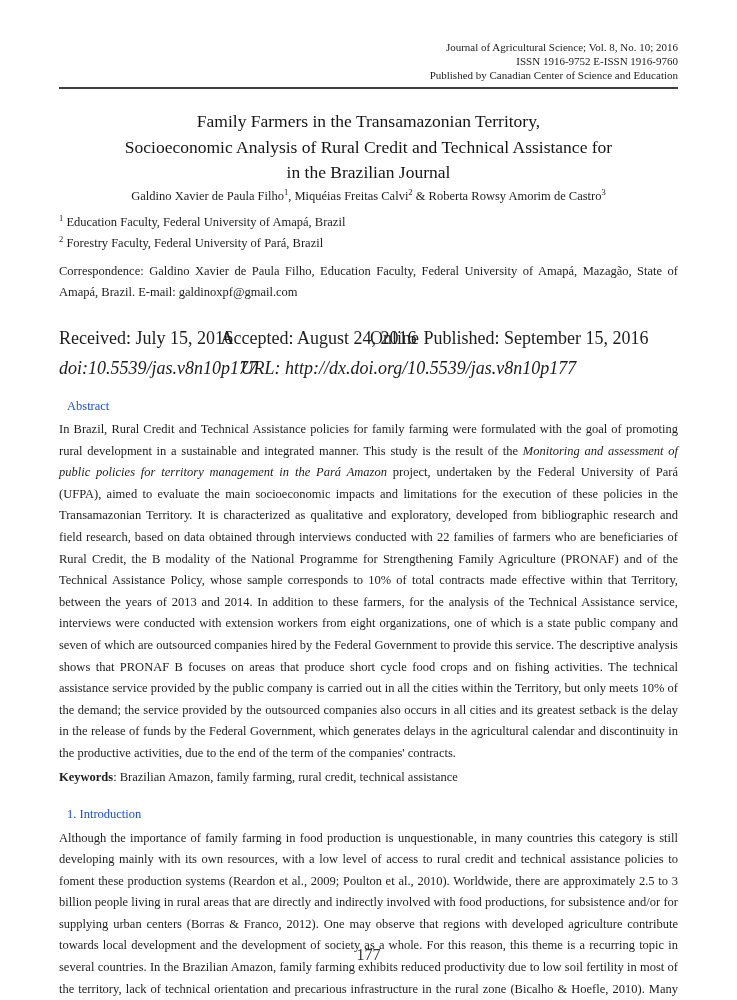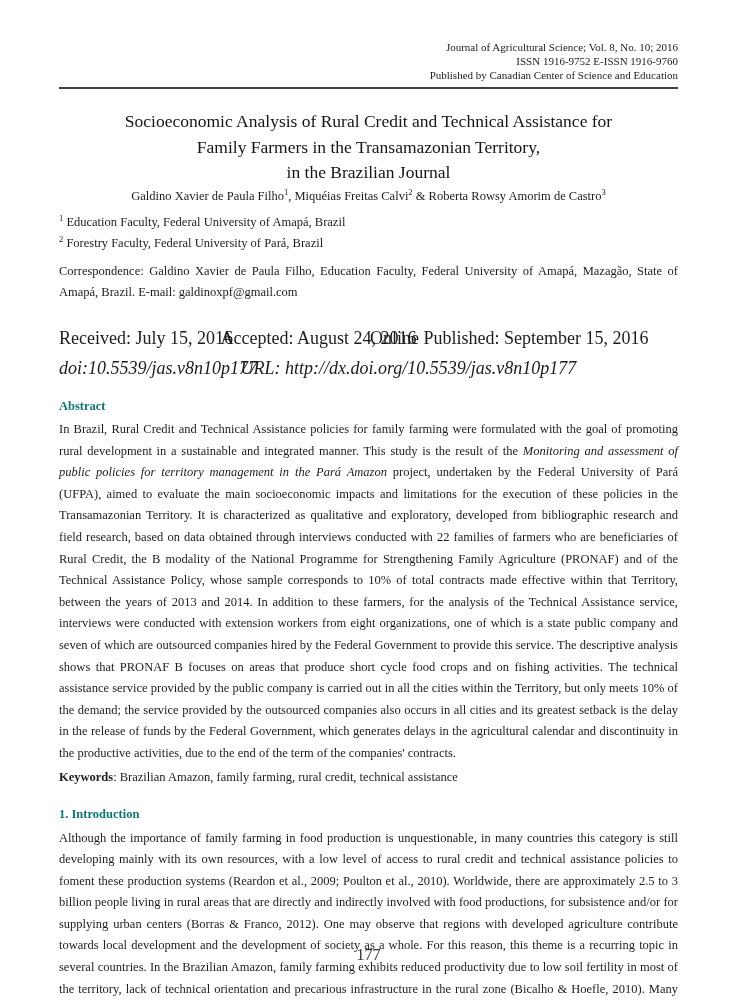--- a/index.html
+++ b/index.html
@@ -58,25 +58,25 @@
     margin-top: 24px;
     font-size: 18px;
     line-height: 21.5px;
   }
   .meta-row { white-space: nowrap; }
   .meta-received { display: inline-block; width: 157px; }
   .meta-accepted { display: inline-block; width: 145px; }
   .meta-doi { display: inline-block; width: 177px; }
   .meta-row + .meta-row { margin-top: 9px; font-style: italic; }
   .section-heading {
-    margin: 16px 0 2px 0;
+    margin: 16px 0 2px 8px;
     font-size: 12.5px;
-    font-weight: bold;
+    font-weight: normal;
     line-height: 21.5px;
-    color: #0f766e;
+    color: #1d4ed8;
   }
   .para {
     margin: 0;
     font-size: 12.5px;
     line-height: 21.6px;
     text-align: justify;
   }
   .keywords-line {
     margin-top: 2px;
     font-size: 12.5px;
@@ -101,22 +101,22 @@
 
   <div class="journal-header">
     <div>Journal of Agricultural Science; Vol. 8, No. 10; 2016</div>
     <div>ISSN 1916-9752 E-ISSN 1916-9760</div>
     <div>Published by Canadian Center of Science and Education</div>
   </div>
 
   <hr class="header-rule">
 
   <div class="paper-title">
+    <div>Family Farmers in the Transamazonian Territory,</div>
     <div>Socioeconomic Analysis of Rural Credit and Technical Assistance for</div>
-    <div>Family Farmers in the Transamazonian Territory,</div>
     <div>in the Brazilian Journal</div>
   </div>
 
   <div class="authors-line"><span>Galdino Xavier de Paula Filho</span><sup class="affil-sup">1</sup><span>, </span><span>Miquéias Freitas Calvi</span><sup class="affil-sup">2</sup><span> &amp; </span><span>Roberta Rowsy Amorim de Castro</span><sup class="affil-sup">3</sup></div>
 
   <div class="affiliations">
     <div><sup class="affil-sup">1</sup><span> Education Faculty, Federal University of Amapá, Brazil</span></div>
     <div><sup class="affil-sup">2</sup><span> Forestry Faculty, Federal University of Pará, Brazil</span></div>
   </div>
 

